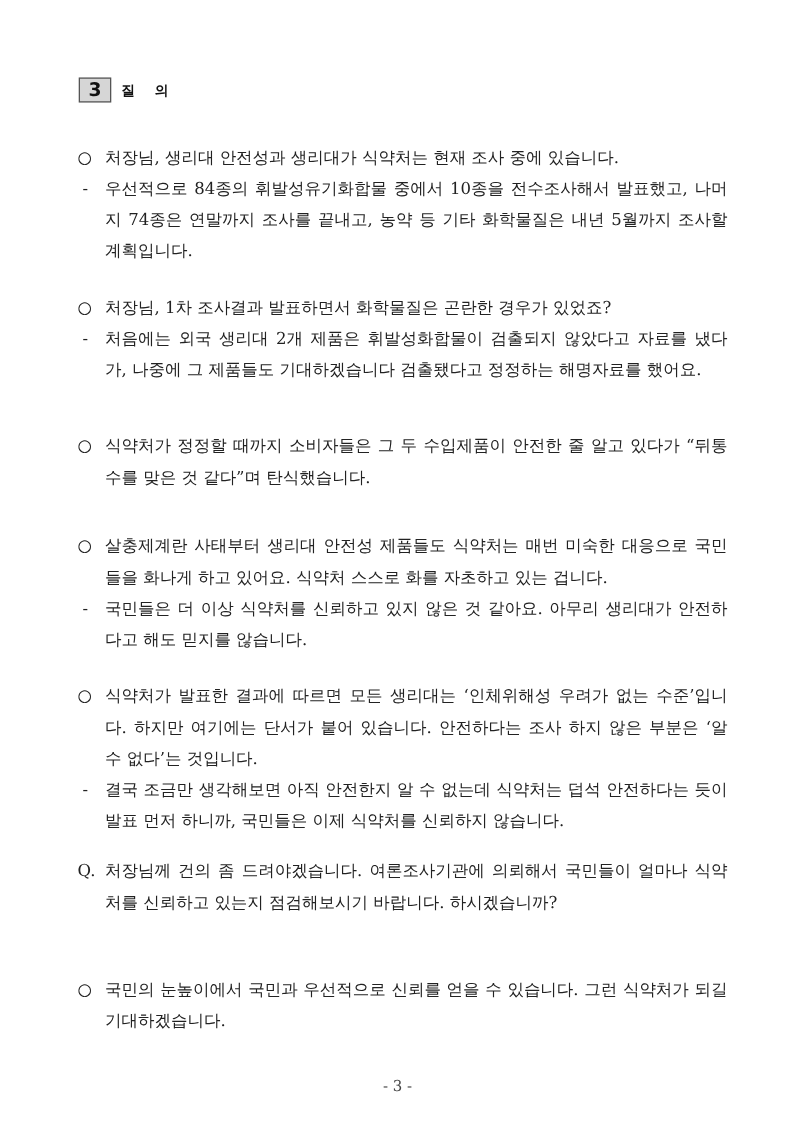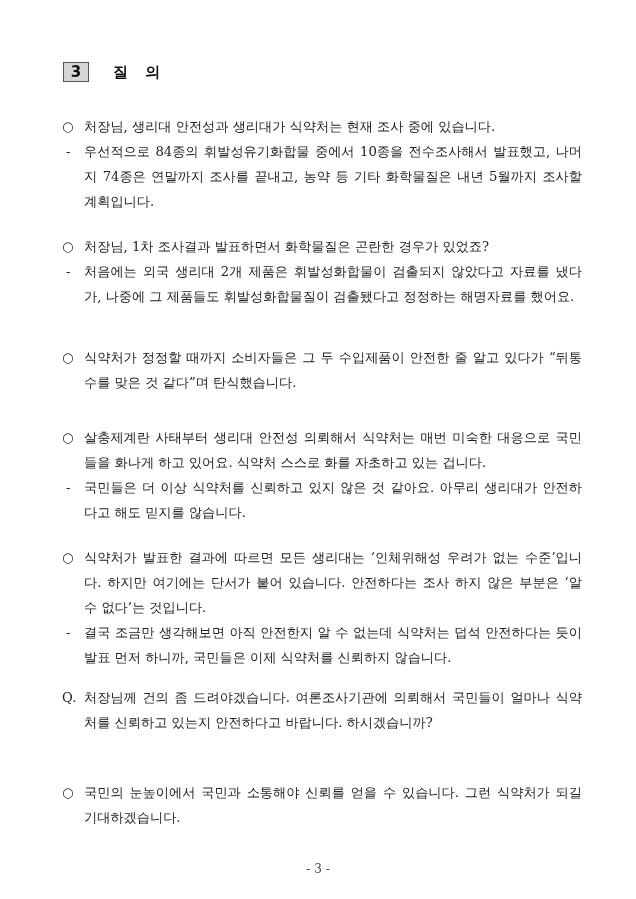--- a/index.html
+++ b/index.html
@@ -14,23 +14,23 @@
     }
     .badge {
       width: 26px; height: 20px;
       background: #d6d6d6; border: 1px solid #555;
       box-sizing: border-box;
       display: flex; align-items: center; justify-content: center;
       font-family: "DejaVu Sans", "Liberation Sans", sans-serif;
       font-weight: bold; font-size: 15px; color: #111;
     }
     .section-title {
-      margin-left: 24px;
+      margin-left: 8px;
       font-family: "DejaVu Sans", "Liberation Sans", sans-serif;
-      font-weight: bold; font-size: 15px; letter-spacing: 6px; color: #111;
+      font-weight: bold; font-size: 11px; letter-spacing: 6px; color: #111;
     }
     .block {
       position: absolute; left: 62px; width: 520px;
       font-size: 13.2px; line-height: 25px;
     }
     .line { display: flex; white-space: nowrap; }
     .marker {
       display: inline-block; width: 22px; flex: none;
     }
     .marker.dash { width: 22px; padding-left: 4px; box-sizing: border-box; }
@@ -59,35 +59,35 @@
   </div>
 </div>
 
 <div class="block" style="top:234px;">
   <div class="line">
     <span class="marker">○</span>
     <span class="text">처장님, 1차 조사결과 발표하면서 화학물질은 곤란한 경우가 있었죠?</span>
   </div>
   <div class="line">
     <span class="marker dash">-</span>
-    <span class="text">처음에는 외국 생리대 2개 제품은 휘발성화합물이 검출되지 않았다고 자료를 냈다가, 나중에 그 제품들도 휘발성화합물질이 검출됐다고 정정하는 해명자료를 했어요.</span>
+    <span class="text">처음에는 외국 생리대 2개 제품은 휘발성화합물이 검출되지 않았다고 자료를 냈다가, 나중에 그 제품들도 기대하겠습니다 검출됐다고 정정하는 해명자료를 했어요.</span>
   </div>
 </div>
 
 <div class="block" style="top:345px;">
   <div class="line">
     <span class="marker">○</span>
     <span class="text">식약처가 정정할 때까지 소비자들은 그 두 수입제품이 안전한 줄 알고 있다가 “뒤통수를 맞은 것 같다”며 탄식했습니다.</span>
   </div>
 </div>
 
 <div class="block" style="top:425px;">
   <div class="line">
     <span class="marker">○</span>
-    <span class="text">살충제계란 사태부터 생리대 안전성 의뢰해서 식약처는 매번 미숙한 대응으로 국민들을 화나게 하고 있어요. 식약처 스스로 화를 자초하고 있는 겁니다.</span>
+    <span class="text">살충제계란 사태부터 생리대 안전성 제품들도 식약처는 매번 미숙한 대응으로 국민들을 화나게 하고 있어요. 식약처 스스로 화를 자초하고 있는 겁니다.</span>
   </div>
   <div class="line">
     <span class="marker dash">-</span>
     <span class="text">국민들은 더 이상 식약처를 신뢰하고 있지 않은 것 같아요. 아무리 생리대가 안전하다고 해도 믿지를 않습니다.</span>
   </div>
 </div>
 
 <div class="block" style="top:545px;">
   <div class="line">
     <span class="marker">○</span>
@@ -95,24 +95,24 @@
   </div>
   <div class="line">
     <span class="marker dash">-</span>
     <span class="text">결국 조금만 생각해보면 아직 안전한지 알 수 없는데 식약처는 덥석 안전하다는 듯이 발표 먼저 하니까, 국민들은 이제 식약처를 신뢰하지 않습니다.</span>
   </div>
 </div>
 
 <div class="block" style="top:685px;">
   <div class="line">
     <span class="marker">Q.</span>
-    <span class="text">처장님께 건의 좀 드려야겠습니다. 여론조사기관에 의뢰해서 국민들이 얼마나 식약처를 신뢰하고 있는지 안전하다고 바랍니다. 하시겠습니까?</span>
+    <span class="text">처장님께 건의 좀 드려야겠습니다. 여론조사기관에 의뢰해서 국민들이 얼마나 식약처를 신뢰하고 있는지 점검해보시기 바랍니다. 하시겠습니까?</span>
   </div>
 </div>
 
 <div class="block" style="top:780px;">
   <div class="line">
     <span class="marker">○</span>
-    <span class="text">국민의 눈높이에서 국민과 소통해야 신뢰를 얻을 수 있습니다. 그런 식약처가 되길 기대하겠습니다.</span>
+    <span class="text">국민의 눈높이에서 국민과 우선적으로 신뢰를 얻을 수 있습니다. 그런 식약처가 되길 기대하겠습니다.</span>
   </div>
 </div>
 
 <div class="page-num">- 3 -</div>
 
 </body></html>

